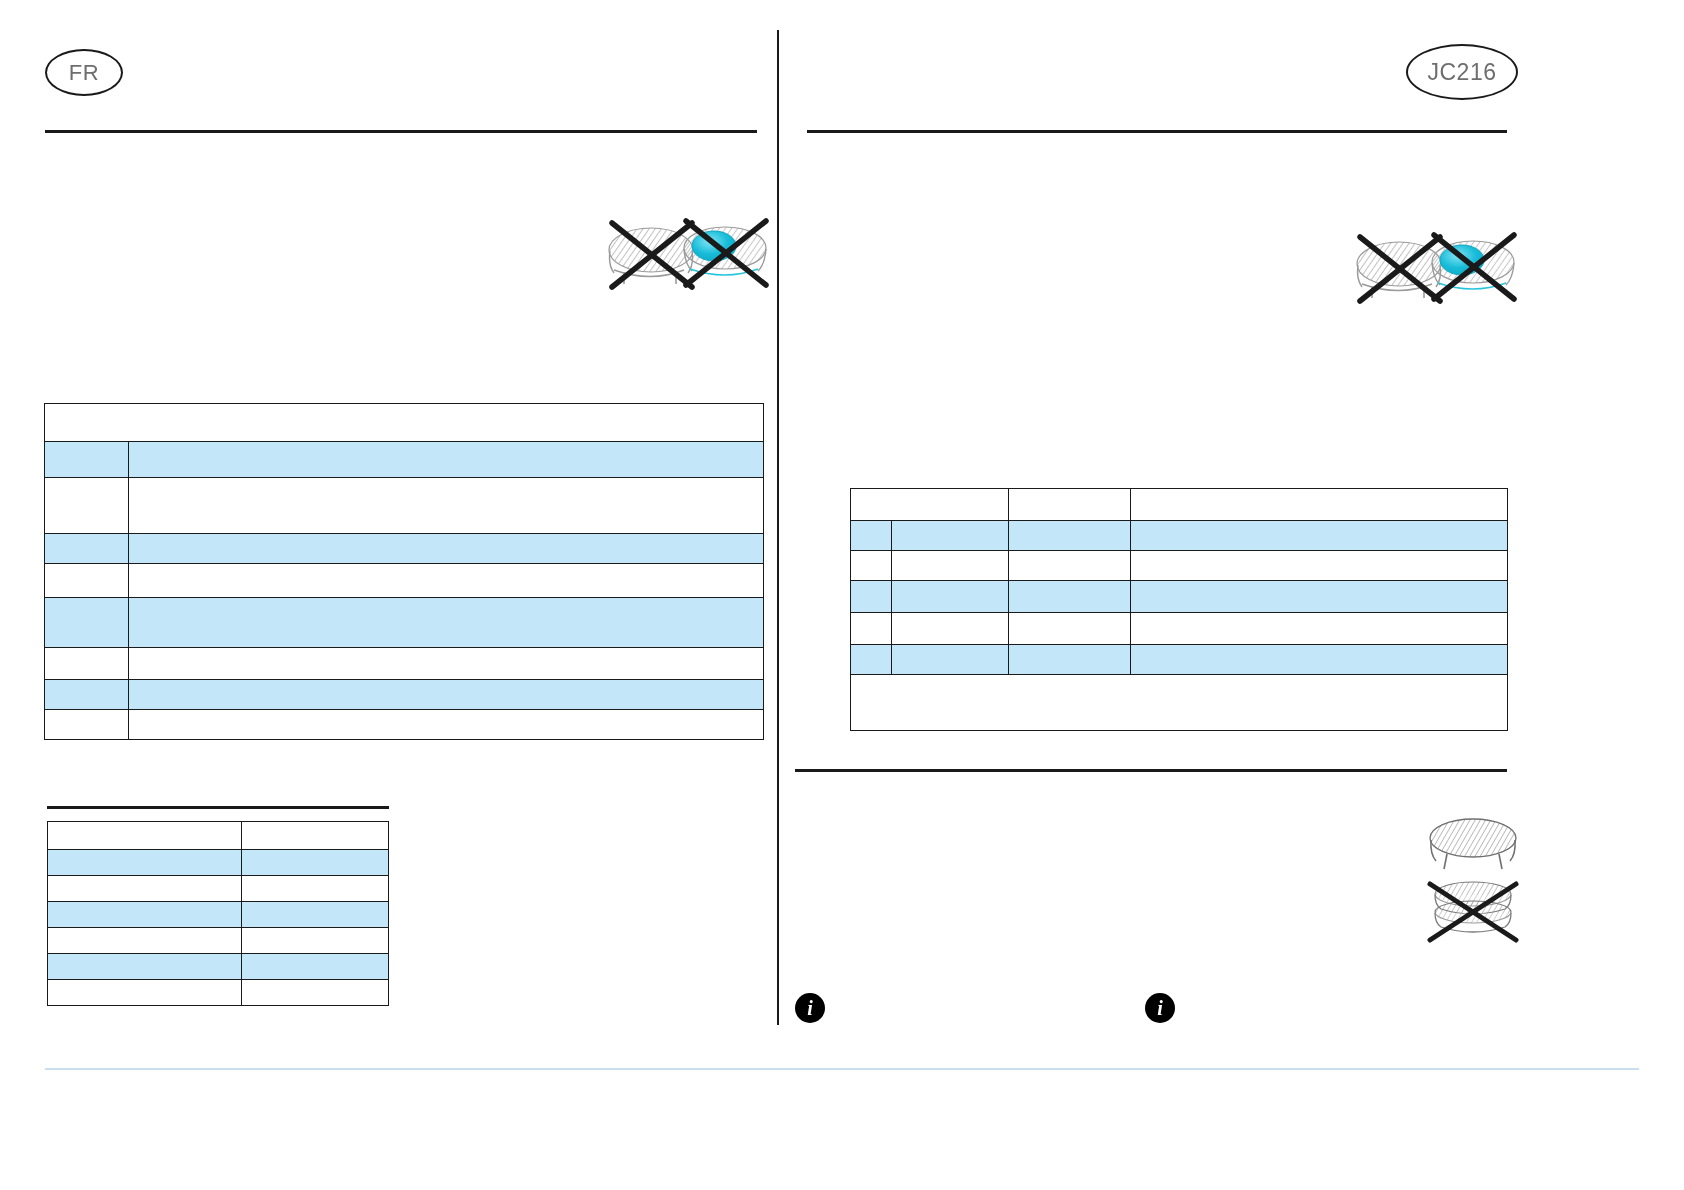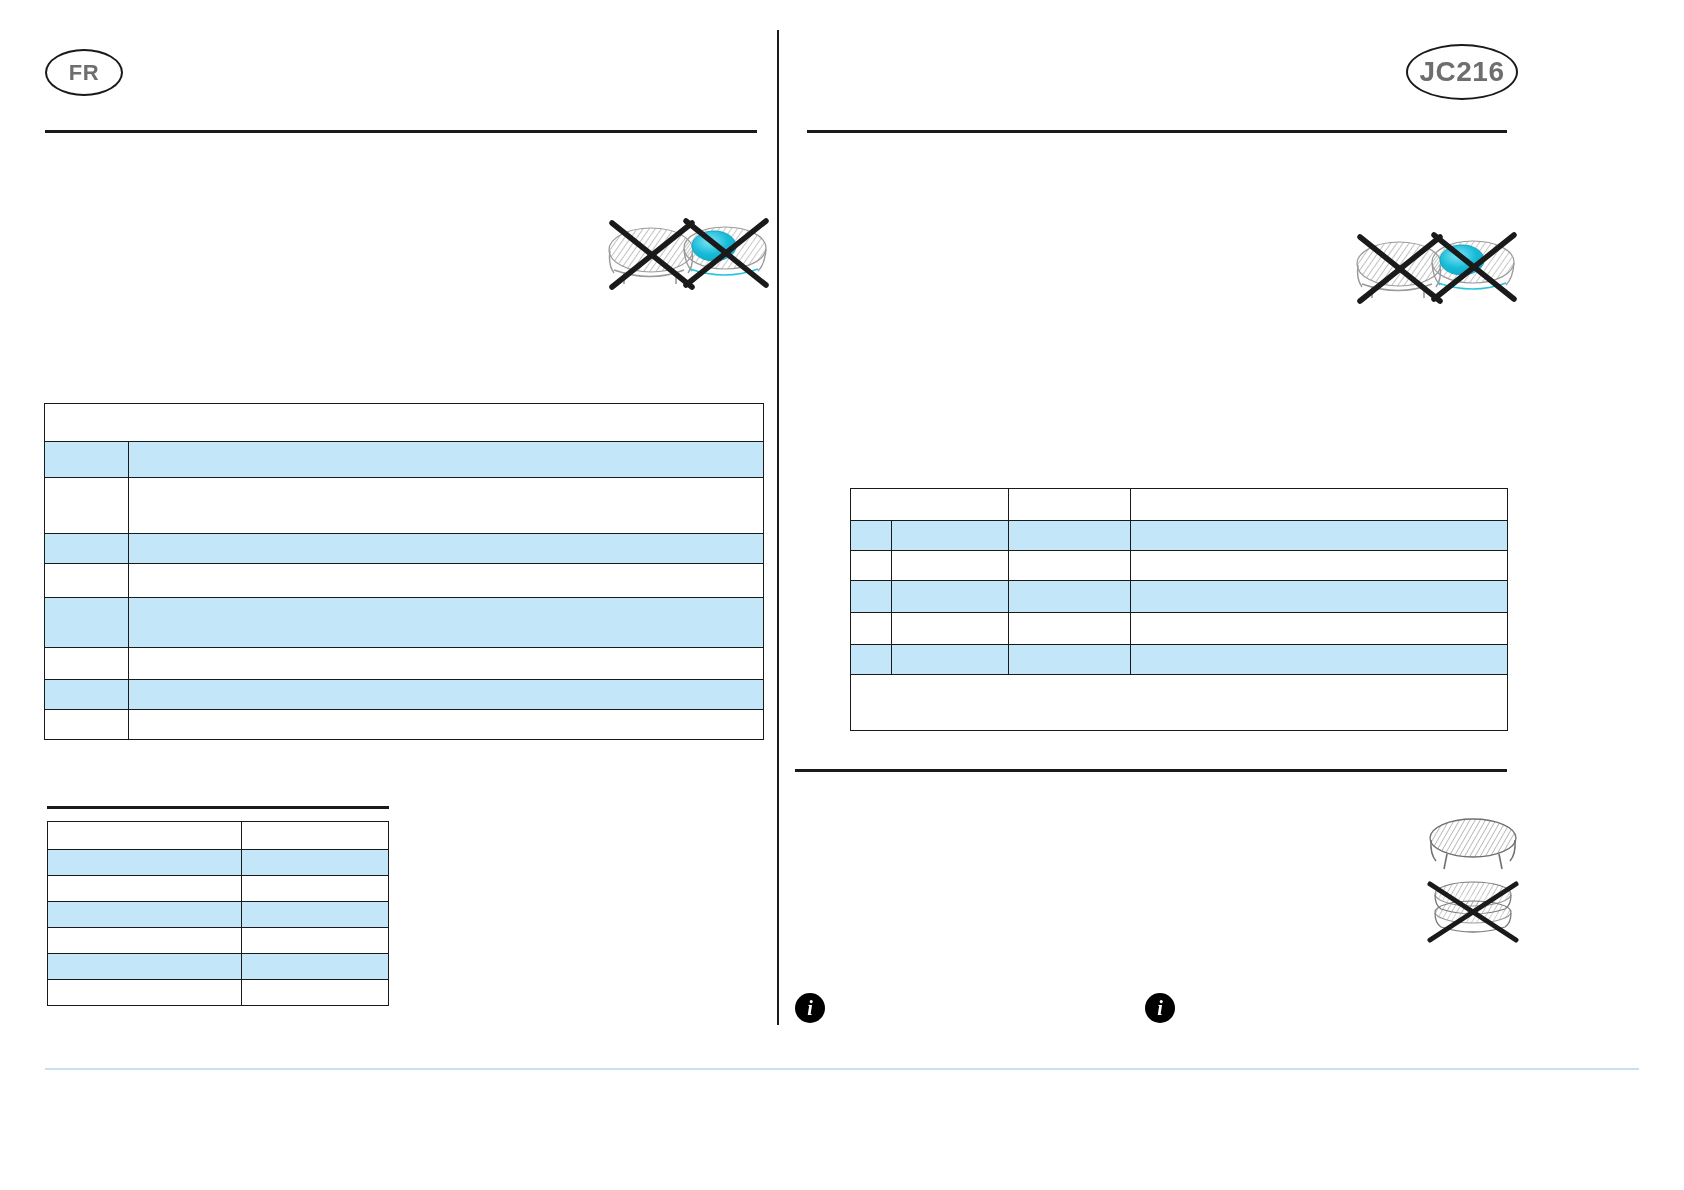--- a/index.html
+++ b/index.html
@@ -34,38 +34,38 @@
   .badge {
     position: absolute;
     border: 2.5px solid #1a1a1a;
     border-radius: 50%;
     display: flex;
     align-items: center;
     justify-content: center;
     background: #ffffff;
   }
   .badge span {
-    font-weight: bold;
+    font-weight: normal;
     color: #6e6e6e;
     letter-spacing: 0.5px;
   }
   #badge-fr {
     left: 45px;
     top: 49px;
     width: 74px;
     height: 43px;
   }
   #badge-fr span { font-size: 22px; }
   #badge-model {
     left: 1406px;
     top: 44px;
     width: 108px;
     height: 52px;
   }
-  #badge-model span { font-size: 28px; }
+  #badge-model span { font-size: 23px; }
 
   
   .rule {
     position: absolute;
     background: #1a1a1a;
   }
   .rule-left-top   { left: 45px;  top: 130px; width: 712px; height: 3px; }
   .rule-right-top  { left: 807px; top: 130px; width: 700px; height: 3px; }
   .rule-left-mid   { left: 47px;  top: 806px; width: 342px; height: 3px; }
   .rule-right-mid  { left: 795px; top: 769px; width: 712px; height: 3px; }

